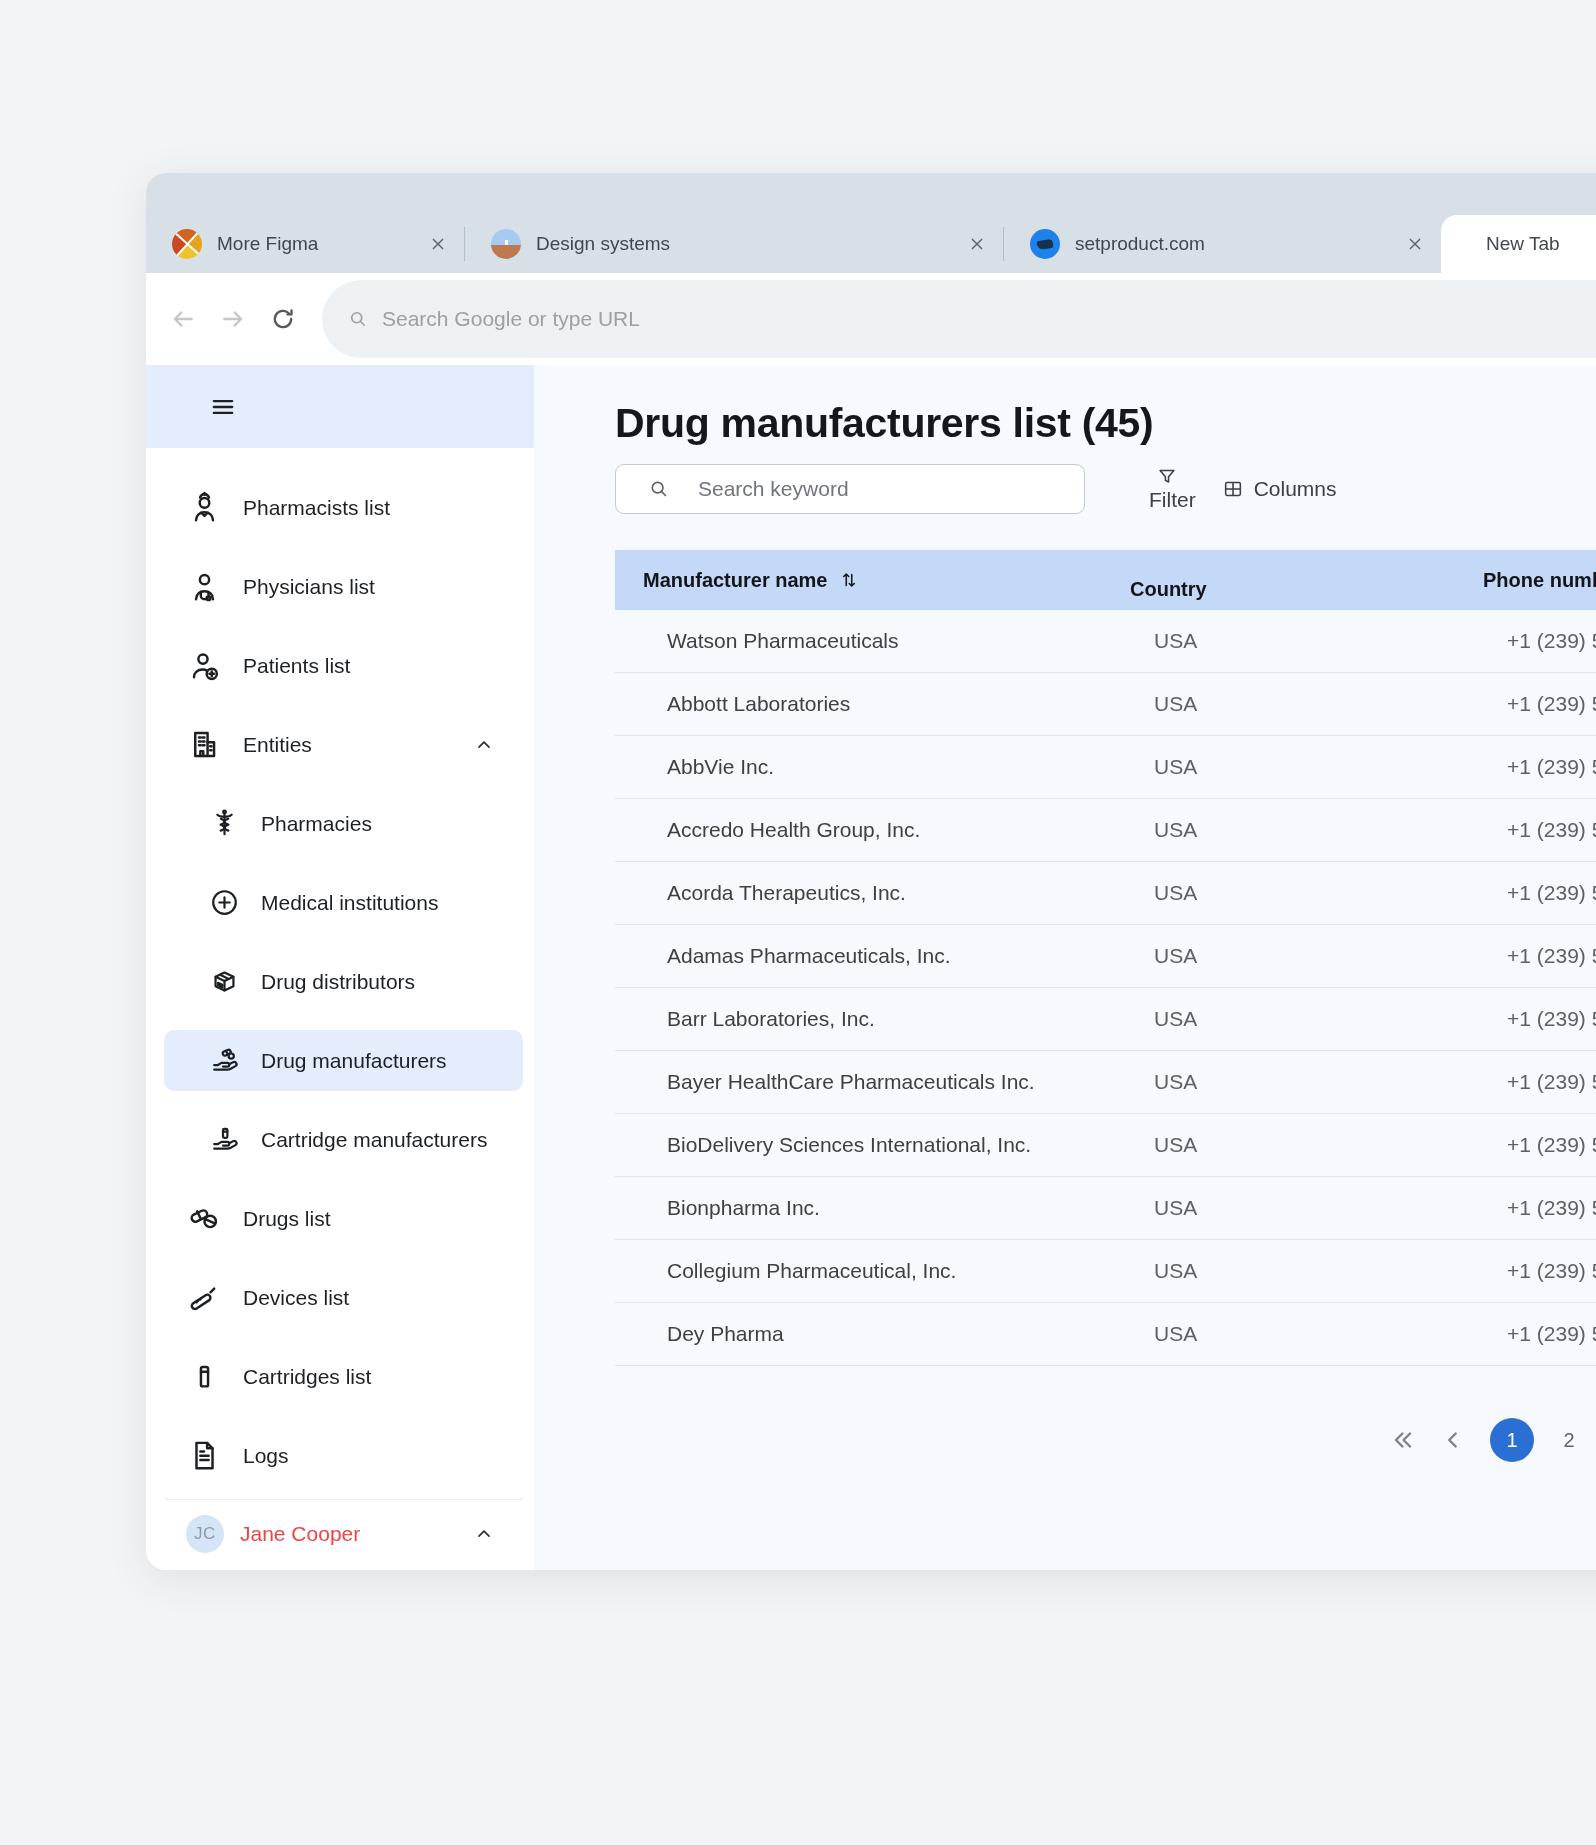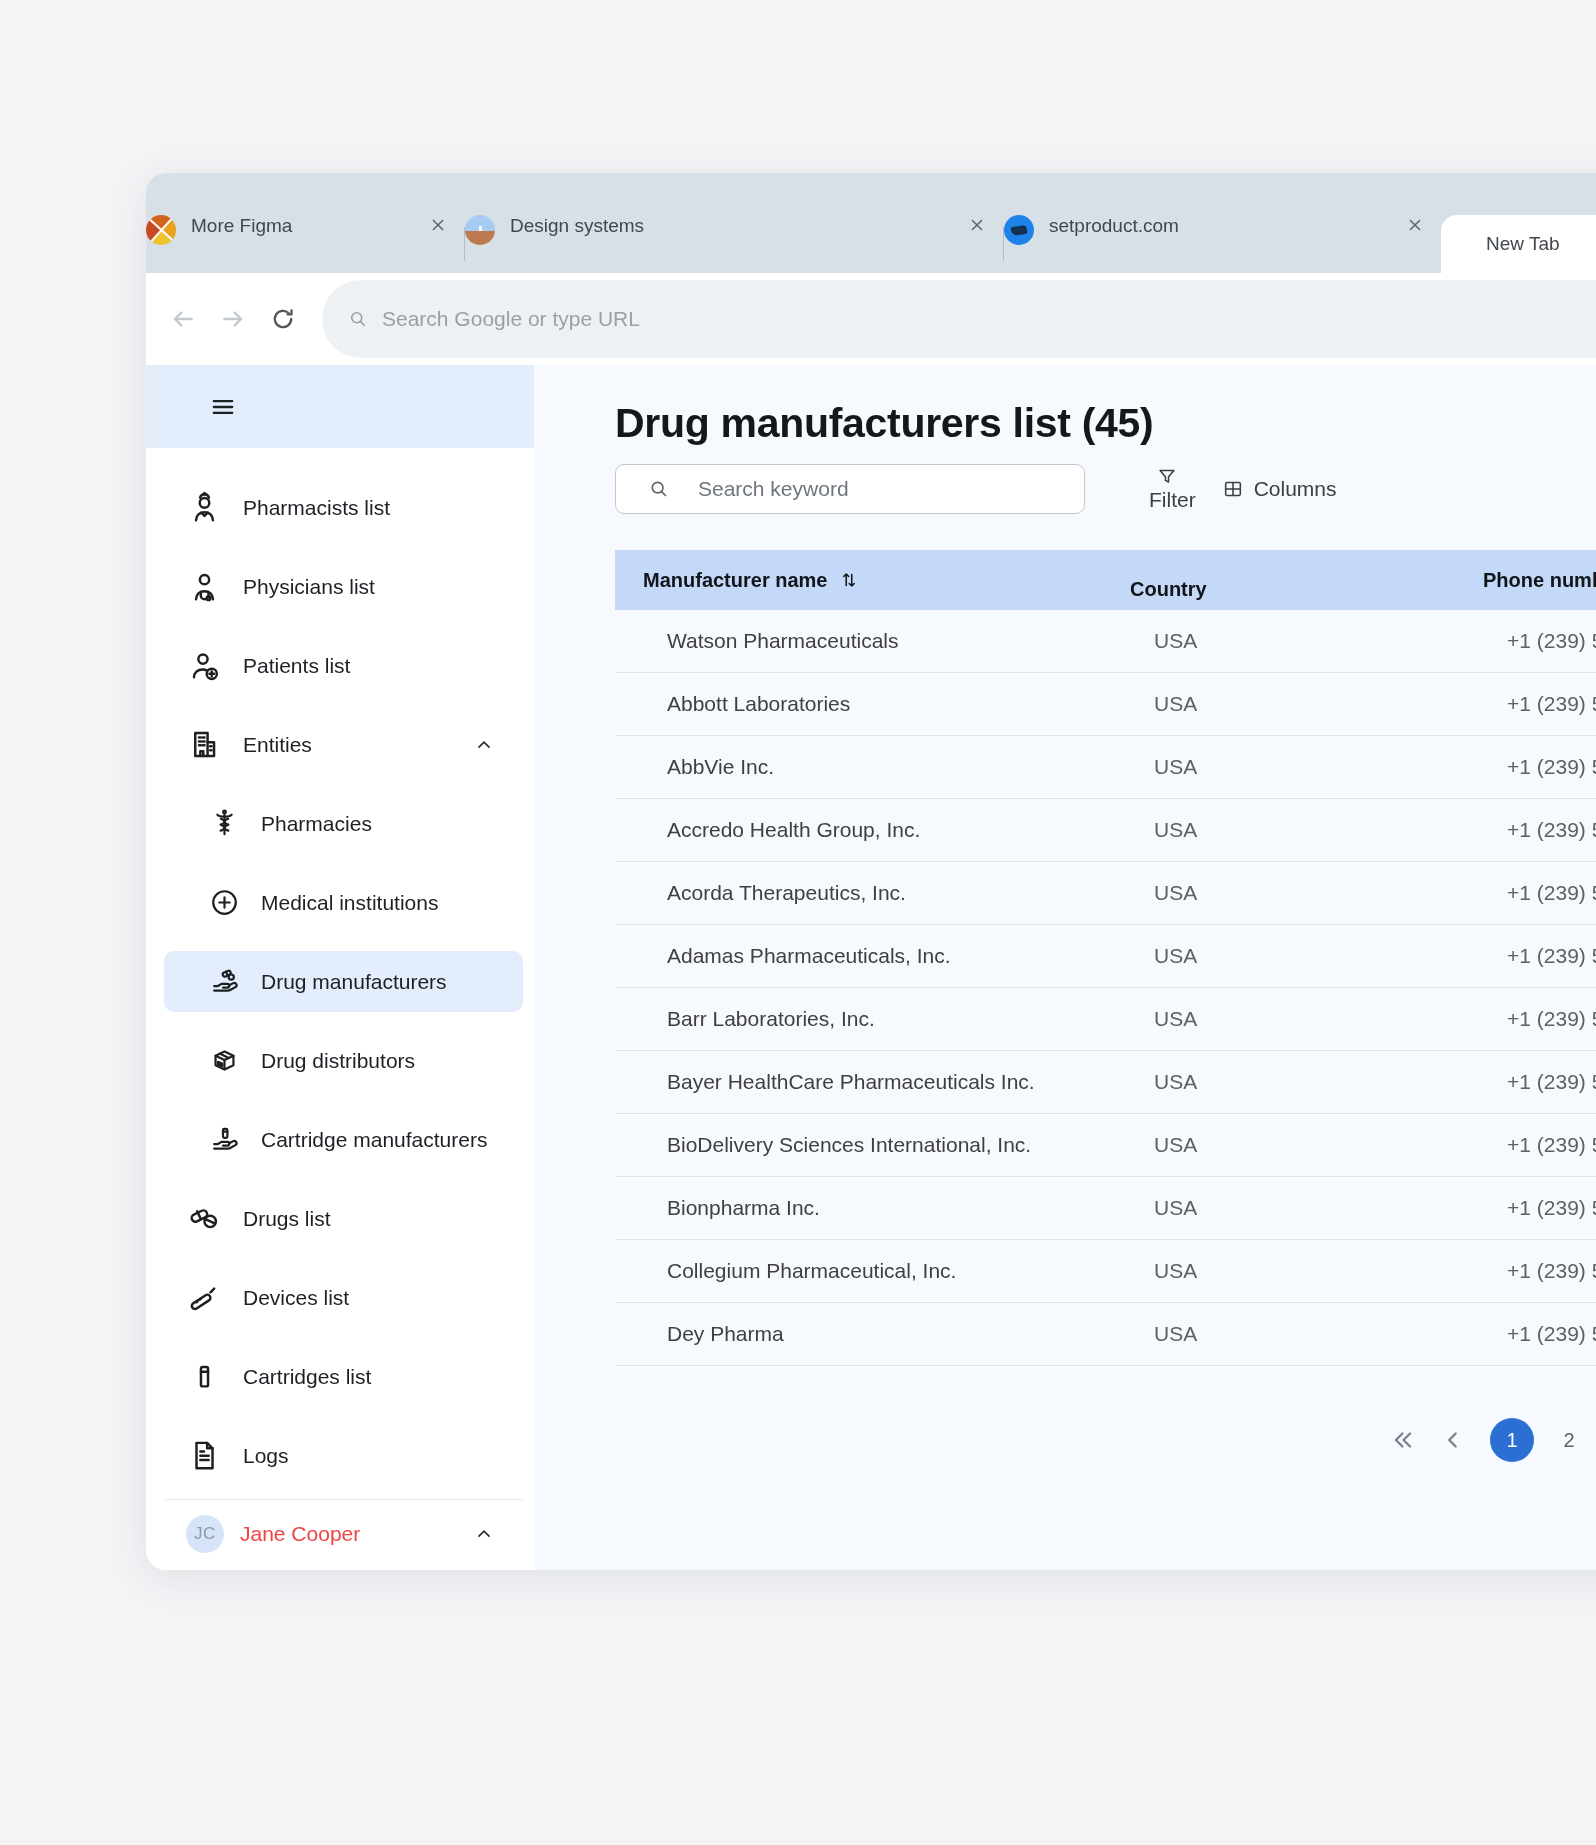--- a/index.html
+++ b/index.html
@@ -21,21 +21,21 @@
     display:flex; flex-direction:column;
   }
 
   
   .tabstrip {
     flex:0 0 100px; height:100px;
     background:#d8e0e7;
     border-radius:20px 0 0 0;
     display:flex; align-items:flex-end;
   }
-  .tab { height:58px; display:flex; align-items:flex-start; }
+  .tab { height:58px; display:flex; align-items:center; padding-left:26px; }
   .tab.t1 { width:318px; }
   .tab.t2 { width:538px; }
   .tab.t3 { width:437px; }
   .tabsep { width:1px; height:34px; background:#b2bcc5; margin-bottom:12px; flex:0 0 auto; }
   .favicon { width:30px; height:30px; border-radius:50%; flex:0 0 auto; position:relative; overflow:hidden; }
   .fav-figma { background:conic-gradient(from -45deg, #d2641f 0 25%, #e9a21d 25% 50%, #efc32f 50% 75%, #c94a21 75% 100%); }
   .fav-figma::before, .fav-figma::after {
     content:""; position:absolute; left:-25%; top:calc(50% - 1px);
     width:150%; height:2px; background:#fff;
   }
@@ -298,43 +298,43 @@
         <div class="nav-item sub">
           <span class="nav-ic">
             <svg width="33" height="33" viewBox="0 0 24 24" fill="none" stroke="#1d2023" stroke-width="1.6" stroke-linecap="round" stroke-linejoin="round">
                 <circle cx="12" cy="12" r="8.2"></circle>
                 <path d="M12 8.2v7.6M8.2 12h7.6"></path>
               </svg>
           </span>
           <span class="nav-label">Medical institutions</span>
         </div>
 
+        <div class="nav-item sub">
+          <span class="nav-ic">
+            <svg width="33" height="33" viewBox="0 0 24 24" fill="none" stroke="#1d2023" stroke-width="1.6" stroke-linecap="round" stroke-linejoin="round">
+                <path d="M5.5 8.6L12 5.5l6.5 3.1v6.8L12 18.5l-6.5-3.1z"></path>
+                <path d="M5.5 8.6l6.5 3.1 6.5-3.1M12 11.7v6.8"></path>
+                <path d="M8.8 7.1l6.3 3"></path>
+                <path d="M7.3 13l3.1 1.4v1.7l-3.1-1.4z"></path>
+              </svg>
+          </span>
+          <span class="nav-label">Drug distributors</span>
+        </div>
+
         <div class="nav-item sub selected">
           <span class="nav-ic">
             <svg width="33" height="33" viewBox="0 0 24 24" fill="none" stroke="#1d2023" stroke-width="1.6" stroke-linecap="round" stroke-linejoin="round">
                 <path d="M4.5 15.3h2.7l2.6-1.6h4.3a1.35 1.35 0 1 1 0 2.7h-3.2"></path>
                 <path d="M4.5 18.6h9.7c.8 0 1.6-.2 2.3-.6l3.4-1.9c.8-.5 1.1-1.5.6-2.3-.4-.8-1.4-1-2.2-.6l-2.8 1.5"></path>
                 <rect x="10.6" y="4.8" width="6" height="3" rx="1.5" transform="rotate(-24 13.6 6.3)"></rect>
                 <path d="M13.1 4.9l1.2 2.6"></path>
                 <circle cx="16.9" cy="8.8" r="1.9"></circle>
               </svg>
           </span>
           <span class="nav-label">Drug manufacturers</span>
-        </div>
-
-        <div class="nav-item sub">
-          <span class="nav-ic">
-            <svg width="33" height="33" viewBox="0 0 24 24" fill="none" stroke="#1d2023" stroke-width="1.6" stroke-linecap="round" stroke-linejoin="round">
-                <path d="M5.5 8.6L12 5.5l6.5 3.1v6.8L12 18.5l-6.5-3.1z"></path>
-                <path d="M5.5 8.6l6.5 3.1 6.5-3.1M12 11.7v6.8"></path>
-                <path d="M8.8 7.1l6.3 3"></path>
-                <path d="M7.3 13l3.1 1.4v1.7l-3.1-1.4z"></path>
-              </svg>
-          </span>
-          <span class="nav-label">Drug distributors</span>
         </div>
 
         <div class="nav-item sub">
           <span class="nav-ic">
             <svg width="33" height="33" viewBox="0 0 24 24" fill="none" stroke="#1d2023" stroke-width="1.6" stroke-linecap="round" stroke-linejoin="round">
                 <path d="M4.5 15.3h2.7l2.6-1.6h4.3a1.35 1.35 0 1 1 0 2.7h-3.2"></path>
                 <path d="M4.5 18.6h9.7c.8 0 1.6-.2 2.3-.6l3.4-1.9c.8-.5 1.1-1.5.6-2.3-.4-.8-1.4-1-2.2-.6l-2.8 1.5"></path>
                 <rect x="10.9" y="4.2" width="3.2" height="6.6" rx=".9"></rect>
                 <path d="M10.9 6.3h3.2"></path>
               </svg>

